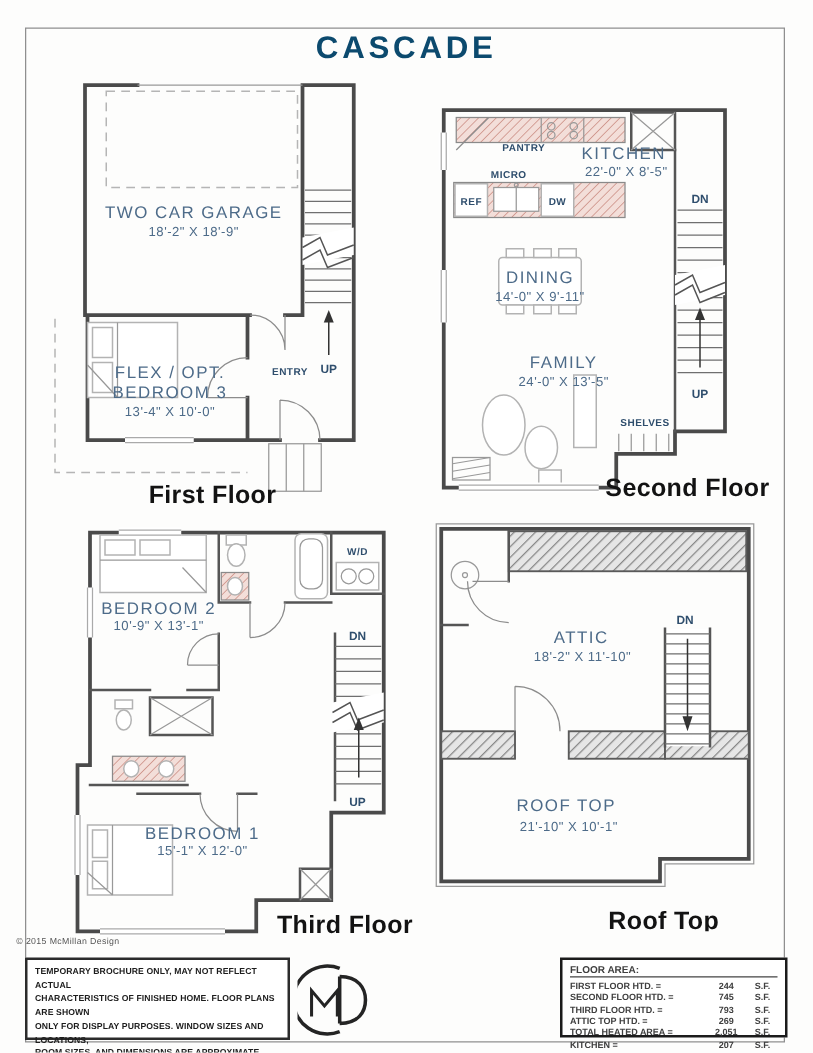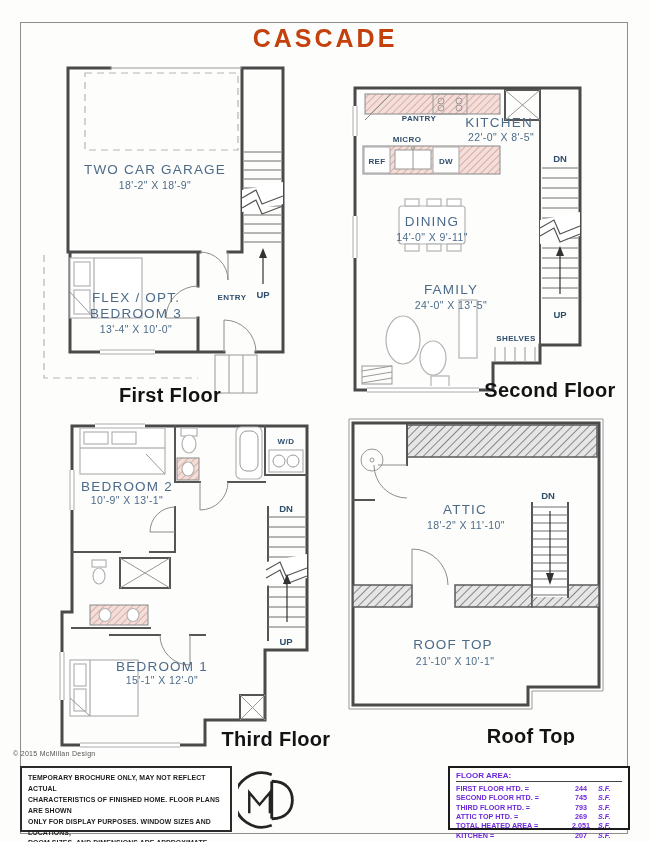--- a/index.html
+++ b/index.html
@@ -4,21 +4,21 @@
 <style>
   * { box-sizing: border-box; }
   html,body { margin:0; padding:0; }
   body {
     width:650px; height:842px; position:relative; overflow:hidden;
     background:#fdfdfc; font-family:"Liberation Sans", sans-serif;
   }
   .border-frame { position:absolute; left:20px; top:22px; width:608px; height:812px;
     border:1px solid #8f8f8f; }
   .title { position:absolute; top:24px; left:0; width:100%; text-align:center;
-    font-size:25px; font-weight:bold; letter-spacing:3px; color:#c2410c; }
+    font-size:25px; font-weight:bold; letter-spacing:3px; color:#0c4a6e; }
   .plan { position:absolute; }
 
   svg text { text-anchor:middle; font-family:"Liberation Sans", sans-serif; }
   .roomlbl { fill:#4d6b89; font-size:13.5px; letter-spacing:1.2px; }
   .dim     { fill:#4d6b89; font-size:10.5px; letter-spacing:.4px; }
   .sm      { fill:#2f4e6d; font-size:8px; font-weight:bold; letter-spacing:.4px; }
   .updn    { fill:#2f4e6d; font-size:9.5px; font-weight:bold; }
   .flr     { fill:#131313; font-size:20px; font-weight:bold; letter-spacing:.3px; }
   .w3   { stroke:#4a4a4a; stroke-width:3; fill:none; stroke-linecap:square; }
   .w2   { stroke:#555;    stroke-width:2; fill:none; stroke-linecap:square; }
@@ -44,27 +44,27 @@
   .logoblock { position:absolute; left:238px; top:766px; width:205px; height:68px;
     display:flex; align-items:center; }
   .logomark { width:60px; height:60px; flex:0 0 auto; }
   .loginfo { flex:1; text-align:center; }
   .coname { font-size:15px; letter-spacing:.5px; color:#1a1a1a; }
   .coname .bold { font-weight:bold; }
   .coname .light { font-weight:normal; letter-spacing:2px; color:#2e2e2e; }
   .coaddr { font-size:6.3px; color:#8a8a8a; line-height:1.55; letter-spacing:.2px; margin-top:3px; }
   .cosite { font-size:6.8px; font-weight:bold; color:#3a3a3a; margin-top:3px; }
   .fa-box { position:absolute; left:448px; top:766px; width:182px; height:64px;
-    border:2px solid #1b1b1b; padding:3px 6px; color:#6d28d9; background:#fff; }
+    border:2px solid #1b1b1b; padding:3px 6px; color:#404040; background:#fff; }
   .fa-title { font-size:8px; font-weight:bold; border-bottom:1px solid #444;
     padding-bottom:1px; margin-bottom:2px; }
   .fa-row { display:flex; font-size:7.2px; font-weight:bold; line-height:1.3; }
   .fa-row .lbl { flex:1; }
   .fa-row .val { width:34px; text-align:center; }
-  .fa-row .unit{ width:24px; text-align:left;font-style:italic; }
+  .fa-row .unit{ width:24px; text-align:center; }
 </style>
 </head>
 <body>
 
 <svg width="0" height="0" style="position:absolute">
   <defs>
     <pattern id="hatchPink" patternUnits="userSpaceOnUse" width="5" height="5" patternTransform="rotate(45)">
       <rect width="5" height="5" fill="#f3ded9"></rect>
         <line x1="0" y1="0" x2="0" y2="5" stroke="#ce9288" stroke-width="1.3"></line>
     </pattern>

